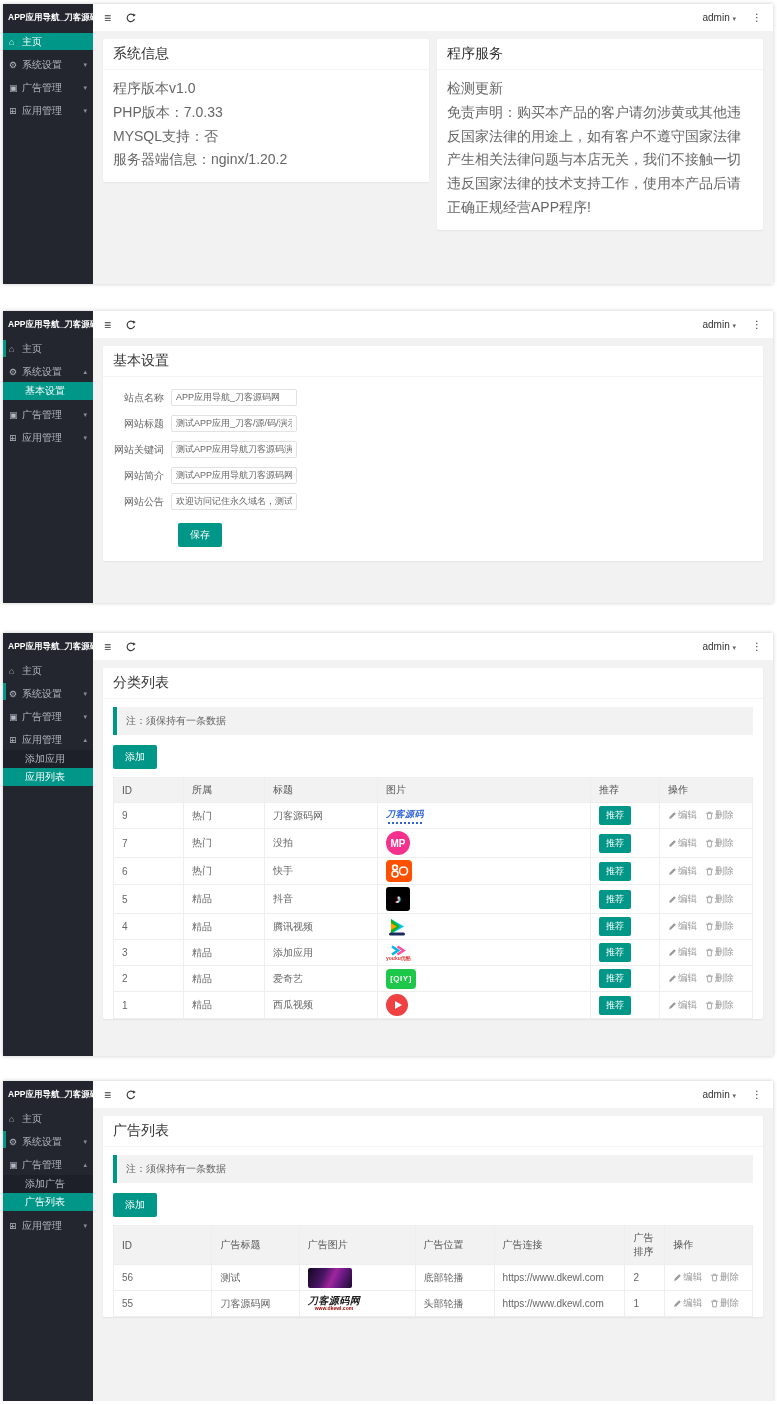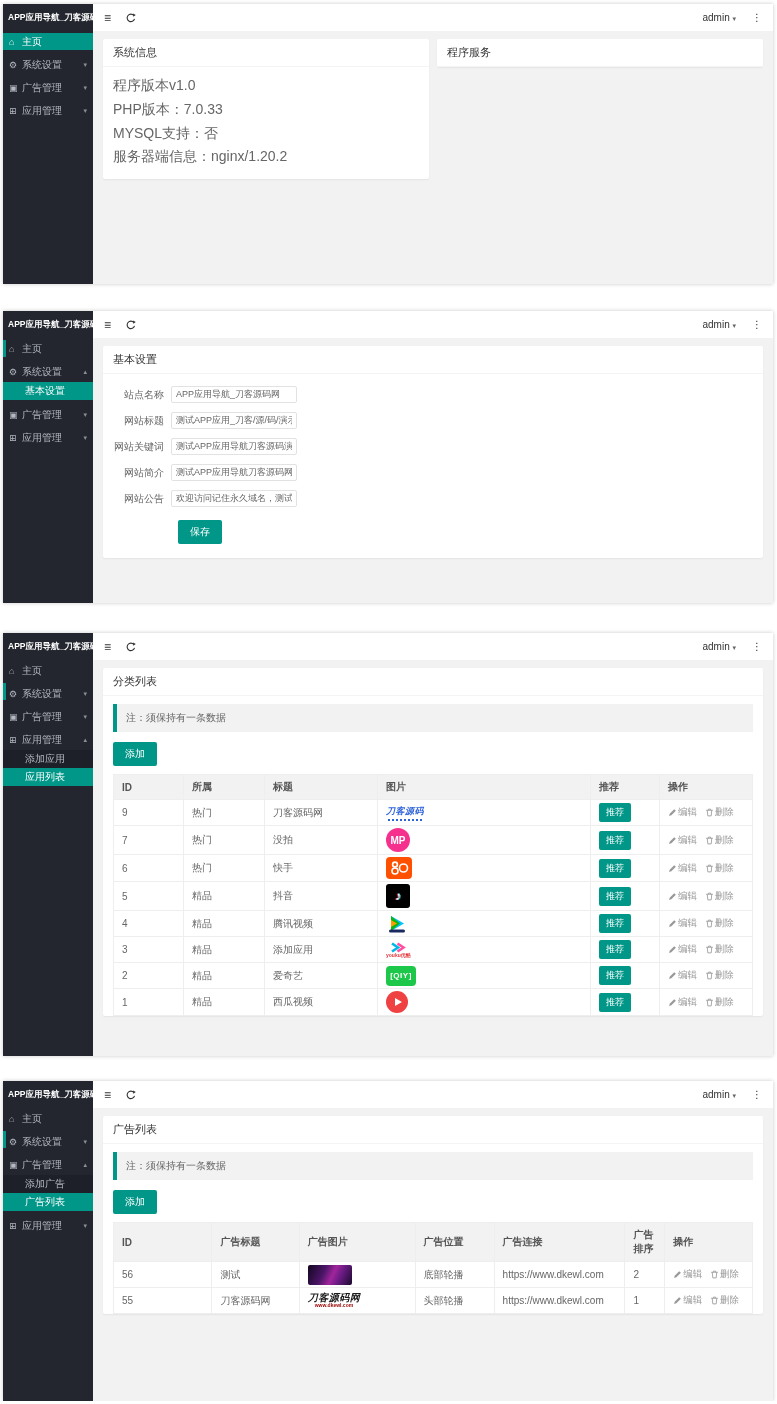--- a/index.html
+++ b/index.html
@@ -41,41 +41,41 @@
   .user { font-size:10px; margin-right:16px; cursor:pointer; }
   .user .crt { font-size:7px; color:#666; }
   .more { font-size:10px; cursor:pointer; color:#333; letter-spacing:0; }
 
   .bd { flex:1; padding:8px 10px; overflow:hidden; }
   .bd1 { display:flex; gap:8px; align-items:flex-start; }
 
   .card { background:#fff; border-radius:2px; box-shadow:0 1px 2px rgba(0,0,0,.06); }
   .half { width:50%; }
   .full { width:100%; }
-  .card-h { padding:6px 10px; border-bottom:1px solid #f4f4f4; font-size:11px; color:#333; }
+  .card-h { padding:6px 10px; border-bottom:1px solid #f4f4f4; font-size:14px; color:#333; }
   .card-b { padding:7px 10px 10px; font-size:14px; color:#666; line-height:1.7; }
   .line { white-space:normal; }
   .link { cursor:pointer; }
 
   
   .form { padding:12px 0 14px; }
   .frow { display:flex; align-items:center; margin-bottom:9px; padding-left:10px; }
   .flabel { width:58px; flex-shrink:0; text-align:right; padding-right:7px; font-size:10px; color:#666; }
   .finput { width:126px; height:17px; border:1px solid #e2e2e2; border-radius:2px; background:#fff;
             font-size:9px; color:#666; padding:0 4px; font-family:inherit; }
   .btn { background:#009688; color:#fff; border:none; border-radius:2px; font-size:10px;
          padding:5px 12px; cursor:pointer; font-family:inherit; }
   .save { margin-left:75px; margin-top:4px; }
 
   
   .note { margin:8px 10px 10px; background:#f2f2f2; border-left:4px solid #009688;
           padding:7px 9px; font-size:10px; color:#666; }
   .addwrap { padding:0 10px 8px; }
   .tbl { width:calc(100% - 20px); margin:0 10px 12px; border-collapse:collapse; font-size:10px; color:#666; }
-  .tbl th { background:#f2f2f2; border:1px solid #eee; text-align:left; font-weight:bold;
+  .tbl th { background:#f2f2f2; border:1px solid #eee; text-align:left; font-weight:normal;
             padding:5px 8px; color:#555; }
   .tbl td { background:#fff; border:1px solid #eee; padding:2px 8px; height:26px; }
   .rec { background:#009688; color:#fff; border:none; border-radius:2px; font-size:9px;
          padding:3px 7px; cursor:pointer; font-family:inherit; }
   .ops { white-space:nowrap; color:#999; }
   .op { cursor:pointer; margin-right:5px; display:inline-flex; align-items:center; gap:1px; font-size:9.5px; }
   .op i { font-style:normal; }
 
   
   .lg { display:inline-flex; align-items:center; justify-content:center; vertical-align:middle; }
@@ -147,20 +147,24 @@
         <div class="card-h">系统信息</div>
         <div class="card-b">
           <div class="line">程序版本v1.0</div>
           <div class="line">PHP版本：7.0.33</div>
           <div class="line">MYSQL支持：否</div>
           <div class="line">服务器端信息：nginx/1.20.2</div>
         </div>
       </div>
       <div class="card half">
         <div class="card-h">程序服务</div>
+        <div class="card-b">
+          <div class="line link">检测更新</div>
+          <div class="line">免责声明：购买本产品的客户请勿涉黄或其他违反国家法律的用途上，如有客户不遵守国家法律 产生相关法律问题与本店无关，我们不接触一切违反国家法律的技术支持工作，使用本产品后请正确正规经营APP程序!</div>
+        </div>
       </div>
     </div>
   </div>
 </div>
 
 <div class="scr s2">
   <aside class="sb">
     <div class="sb-thumb t2"></div>
     <div class="sb-logo">APP应用导航_刀客源码网</div>
     <nav>

